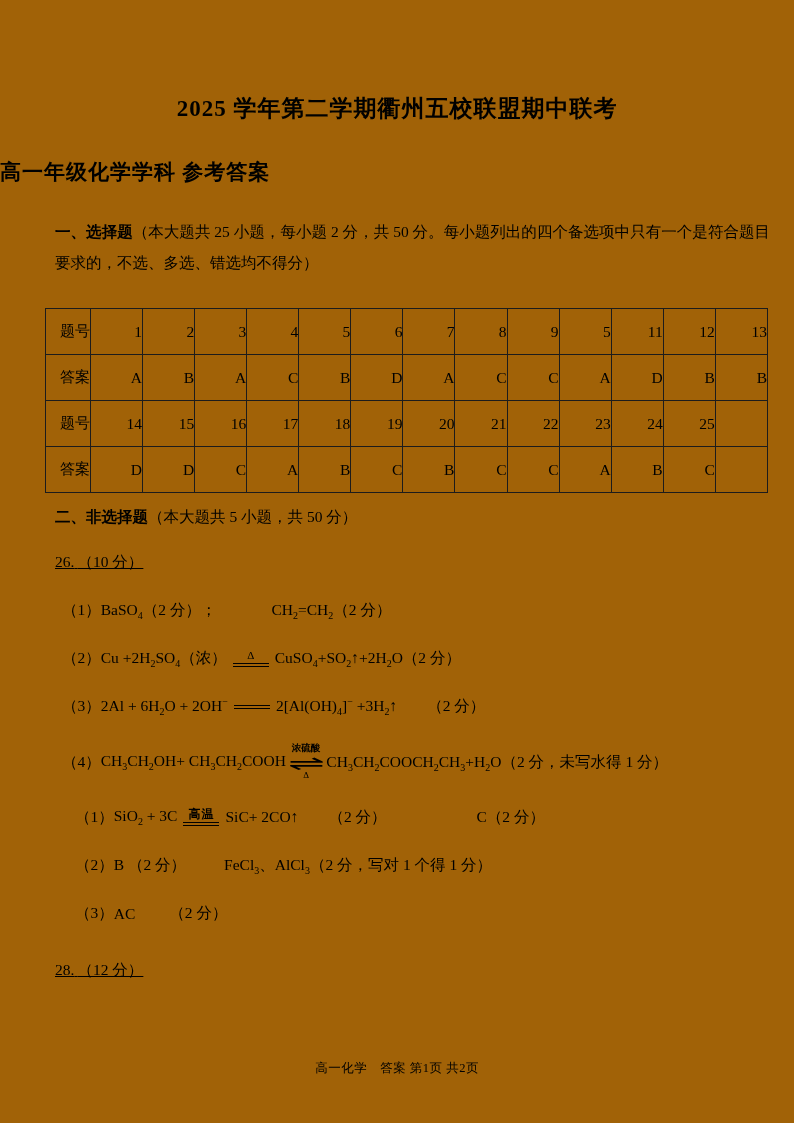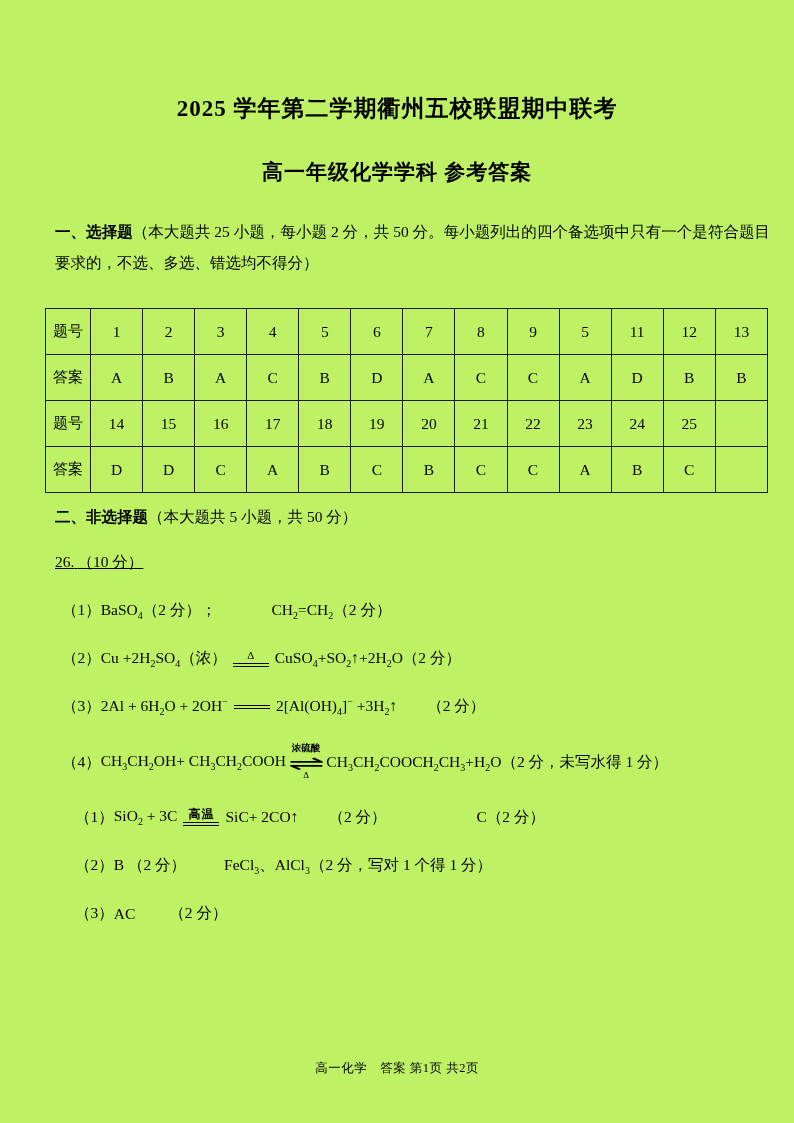--- a/index.html
+++ b/index.html
@@ -1,34 +1,34 @@
 <!DOCTYPE html>
 <html><head>
 <meta charset="utf-8">
 <style>
   html,body { margin:0; padding:0; background:#ffffff; }
   .page {
     position:relative;
     width:794px; height:1123px;
-    background:#bef264;
+    background:#a16207;
     color:#000;
     font-family:"Liberation Serif","DejaVu Serif",serif;
     overflow:hidden;
     box-sizing:border-box;
   }
   .doc-title {
     margin:93px 0 0 0;
     text-align:center;
     font-size:23px;
     font-weight:bold;
     letter-spacing:1px;
   }
   .doc-subtitle {
     margin:34px 0 0 0;
-    text-align:center;
+    text-align:left;
     font-size:21px;
     font-weight:bold;
     letter-spacing:1px;
   }
   .sec-para {
     margin:30px 24px 0 55px;
     font-size:15.5px;
     line-height:31px;
     text-align:justify;
   }
@@ -36,21 +36,21 @@
   
   .tbl-wrap { margin:30px 0 0 45px; }
   table.answers {
     border-collapse:collapse;
     table-layout:fixed;
     width:723px;
   }
   table.answers td {
     border:1.5px solid #1c1c1c;
     height:45px;
-    text-align:center;
+    text-align:right;
     vertical-align:middle;
     font-size:15.5px;
     padding:0;
   }
   table.answers td.row-label { width:44px; font-size:15px; }
   
   .sec2 { margin:14px 52px 0 55px; font-size:15.5px; }
   .q-head { margin:24px 0 0 55px; font-size:15.5px;text-decoration:underline; }
   .q-item {
     margin:27px 0 0 62px;
@@ -247,16 +247,17 @@
       <span>FeCl<sub>3</sub>、AlCl<sub>3</sub>（2 分，写对 1 个得 1 分）</span>
   </div>
 
   <div class="q-item indent27">
     <span>（3）</span>
       <span>AC</span>
       <span class="gap-sm" style="width:34px;"></span>
       <span>（2 分）</span>
   </div>
 
+  <p class="q-head" style="margin-top:36px;"><span>28.</span> <span>（12 分）</span></p>
 
   <div class="page-footer">高一化学　答案 第1页 共2页</div>
 
 </div>
 
 </body></html>

